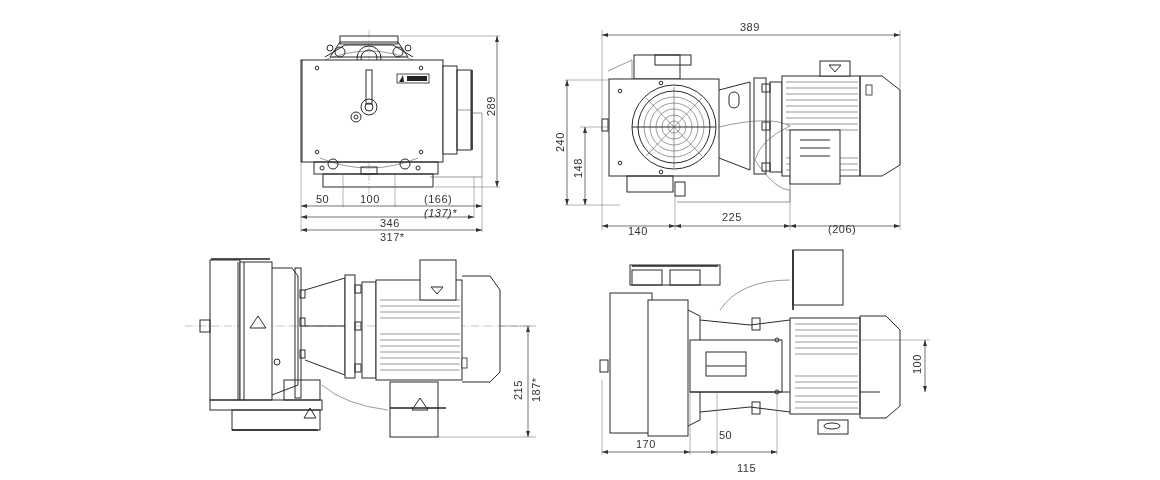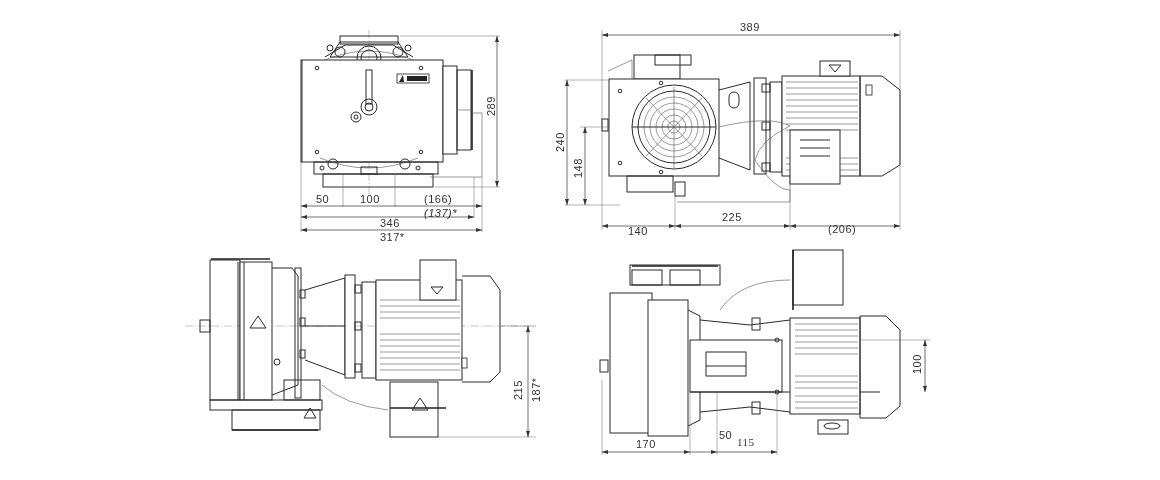--- a/index.html
+++ b/index.html
@@ -289,14 +289,14 @@
 <span class="lbl vert" style="left:573px;top:178px;">148</span>
 <span class="lbl" style="left:628px;top:226px;">140</span>
 <span class="lbl" style="left:722px;top:212px;">225</span>
 <span class="lbl" style="left:828px;top:224px;">(206)</span>
 
 <span class="lbl vert" style="left:513px;top:400px;">215</span>
 <span class="lbl vert" style="left:531px;top:402px;">187*</span>
 
 <span class="lbl" style="left:636px;top:439px;">170</span>
 <span class="lbl" style="left:696px;top:430px;margin-left:23px;">50</span>
-<span class="lbl" style="left:737px;top:437px;font-family:Liberation Serif, serif;">115</span>
+<span class="lbl" style="left:737px;top:463px;">115</span>
 <span class="lbl vert" style="left:912px;top:374px;">100</span>
 
 </body></html>

